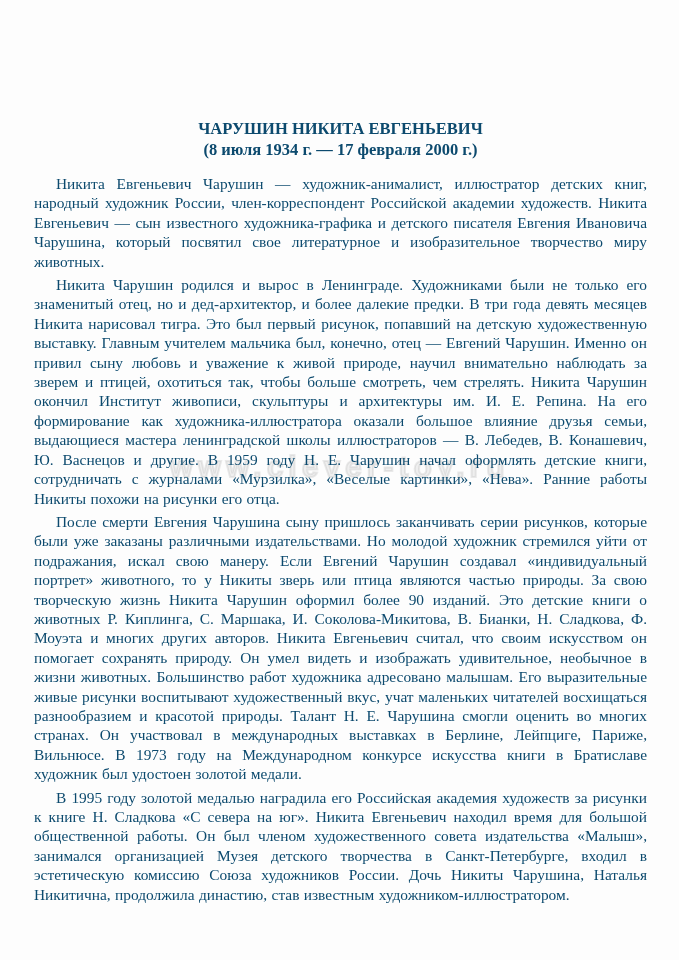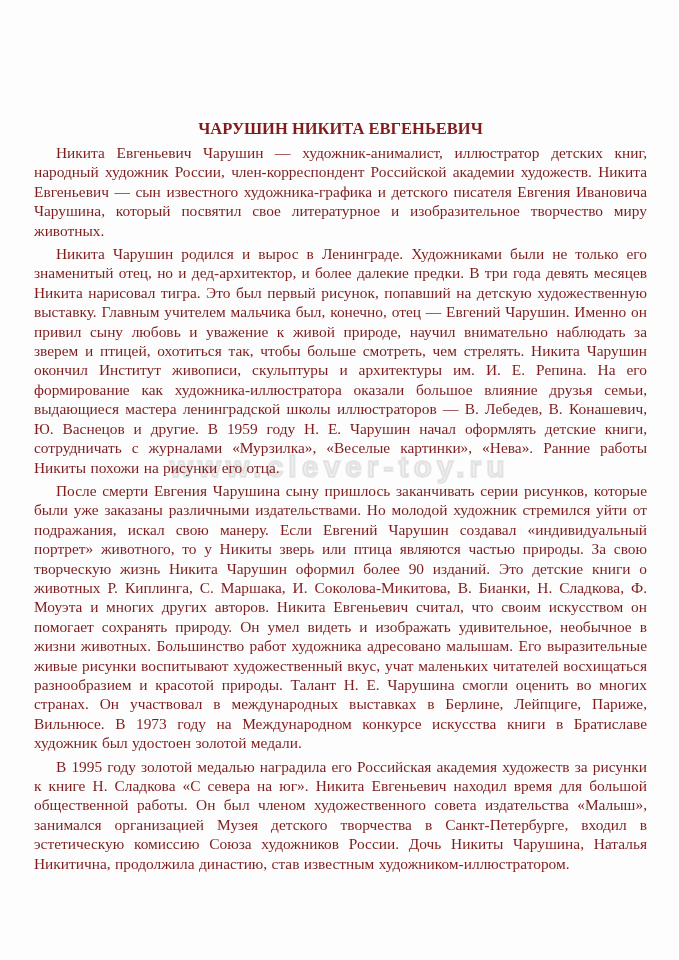--- a/index.html
+++ b/index.html
@@ -30,21 +30,21 @@
     -webkit-text-stroke: 2px rgba(165, 165, 165, 0.22);
     user-select: none;
     z-index: 0;
   }
   .content {
     position: absolute;
     left: 30px;
     top: 118px;
     width: 621px;
     z-index: 1;
-    color: #7f1d1d;
+    color: #0c4a6e;
   }
   .title {
     margin: 0;
     font-size: 16.5px;
     line-height: 21px;
     font-weight: bold;
     text-align: center;
   }
   .subtitle {
     margin: 0 0 14px 0;
@@ -63,19 +63,20 @@
   }
 </style>
 </head>
 <body>
 
 <div class="page">
   <div class="watermark">www.clever-toy.ru</div>
 
   <div class="content">
     <h1 class="title">ЧАРУШИН НИКИТА ЕВГЕНЬЕВИЧ</h1>
+    <h2 class="subtitle">(8 июля 1934 г. — 17 февраля 2000 г.)</h2>
 
     <p class="para">Никита Евгеньевич Чарушин — художник-анималист, иллюстратор детских книг, народный художник России, член-корреспондент Российской академии художеств. Никита Евгеньевич — сын известного художника-графика и детского писателя Евгения Ивановича Чарушина, который посвятил свое литературное и изобразительное творчество миру животных.</p>
     <p class="para">Никита Чарушин родился и вырос в Ленинграде. Художниками были не только его знаменитый отец, но и дед-архитектор, и более далекие предки. В три года девять месяцев Никита нарисовал тигра. Это был первый рисунок, попавший на детскую художественную выставку. Главным учителем мальчика был, конечно, отец — Евгений Чарушин. Именно он привил сыну любовь и уважение к живой природе, научил внимательно наблюдать за зверем и птицей, охотиться так, чтобы больше смотреть, чем стрелять. Никита Чарушин окончил Институт живописи, скульптуры и архитектуры им. И. Е. Репина. На его формирование как художника-иллюстратора оказали большое влияние друзья семьи, выдающиеся мастера ленинградской школы иллюстраторов — В. Лебедев, В. Конашевич, Ю. Васнецов и другие. В 1959 году Н. Е. Чарушин начал оформлять детские книги, сотрудничать с журналами «Мурзилка», «Веселые картинки», «Нева». Ранние работы Никиты похожи на рисунки его отца.</p>
     <p class="para">После смерти Евгения Чарушина сыну пришлось заканчивать серии рисунков, которые были уже заказаны различными издательствами. Но молодой художник стремился уйти от подражания, искал свою манеру. Если Евгений Чарушин создавал «индивидуальный портрет» животного, то у Никиты зверь или птица являются частью природы. За свою творческую жизнь Никита Чарушин оформил более 90 изданий. Это детские книги о животных Р. Киплинга, С. Маршака, И. Соколова-Микитова, В. Бианки, Н. Сладкова, Ф. Моуэта и многих других авторов. Никита Евгеньевич считал, что своим искусством он помогает сохранять природу. Он умел видеть и изображать удивительное, необычное в жизни животных. Большинство работ художника адресовано малышам. Его выразительные живые рисунки воспитывают художественный вкус, учат маленьких читателей восхищаться разнообразием и красотой природы. Талант Н. Е. Чарушина смогли оценить во многих странах. Он участвовал в международных выставках в Берлине, Лейпциге, Париже, Вильнюсе. В 1973 году на Международном конкурсе искусства книги в Братиславе художник был удостоен золотой медали.</p>
     <p class="para">В 1995 году золотой медалью наградила его Российская академия художеств за рисунки к книге Н. Сладкова «С севера на юг». Никита Евгеньевич находил время для большой общественной работы. Он был членом художественного совета издательства «Малыш», занимался организацией Музея детского творчества в Санкт-Петербурге, входил в эстетическую комиссию Союза художников России. Дочь Никиты Чарушина, Наталья Никитична, продолжила династию, став известным художником-иллюстратором.</p>
   </div>
 </div>
 
 </body></html>

